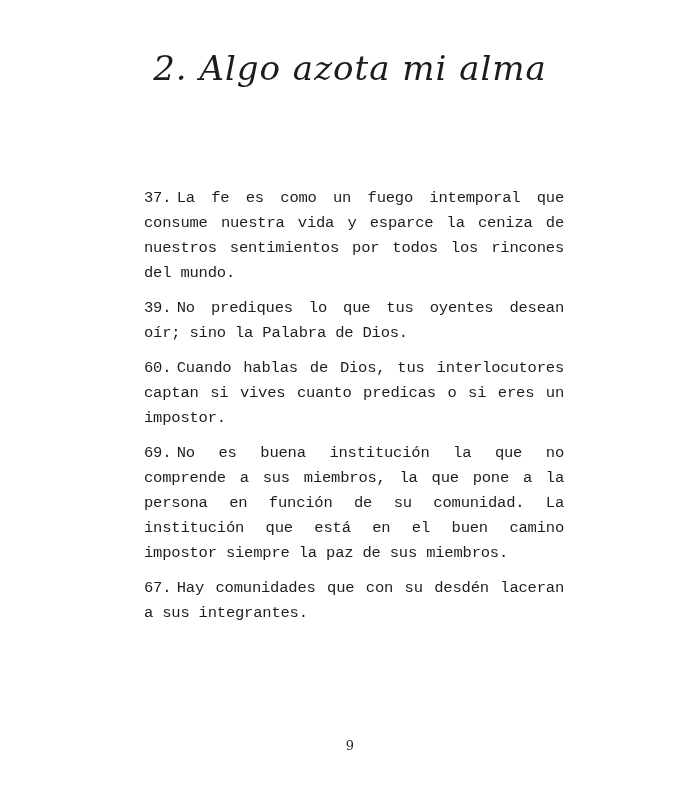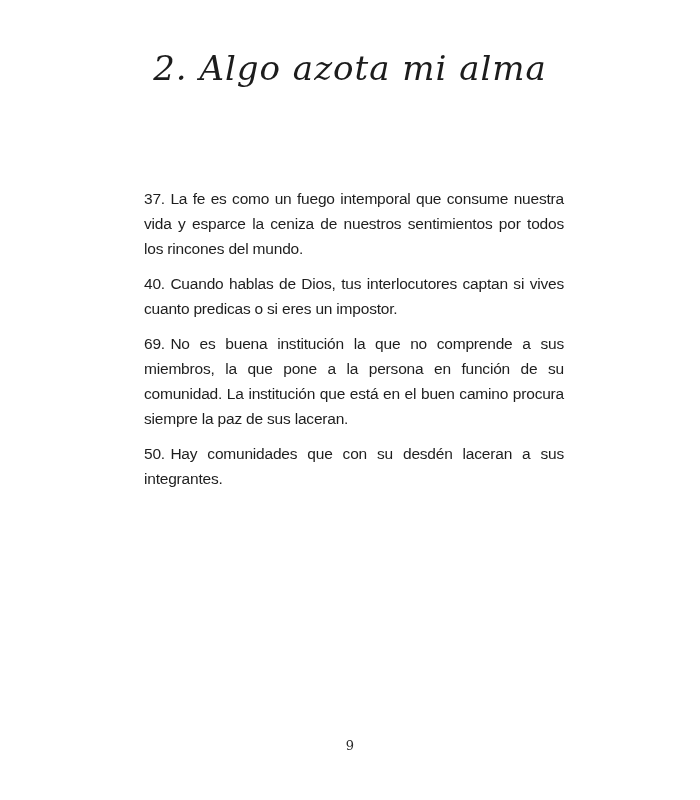--- a/index.html
+++ b/index.html
@@ -28,20 +28,21 @@
     font-size: 34px;
     letter-spacing: 1px;
     color: #1c1c1c;
     white-space: nowrap;
   }
   .body-text {
     position: absolute;
     top: 186px;
     left: 144px;
     width: 420px;
+    font-family: Liberation Mono, monospace;
   }
   p.aphorism {
     margin: 0 0 10px 0;
     text-align: justify;
     font-size: 15.5px;
     line-height: 25px;
     letter-spacing: -0.2px;
     color: #1e1e1e;
   }
   p.aphorism .num {
@@ -65,31 +66,34 @@
 
   <div class="chapter-title">2. Algo azota mi alma</div>
 
   <div class="body-text">
 
     <p class="aphorism">
       <span class="num">37.</span><span>La fe es como un fuego intemporal que consume nuestra vida y esparce la ceniza de nuestros sentimientos por todos los rincones del mundo.</span>
     </p>
 
 
-
     <p class="aphorism">
-      <span class="num">40.</span><span>Cuando hablas de Dios, tus interlocutores captan si vives cuanto predicas o si eres un impostor.</span>
+      <span class="num">39.</span><span>No prediques lo que tus oyentes desean oír; sino la Palabra de Dios.</span>
     </p>
 
     <p class="aphorism">
-      <span class="num">69.</span><span>No es buena institución la que no comprende a sus miembros, la que pone a la persona en función de su comunidad. La institución que está en el buen camino procura siempre la paz de sus laceran.</span>
+      <span class="num">60.</span><span>Cuando hablas de Dios, tus interlocutores captan si vives cuanto predicas o si eres un impostor.</span>
     </p>
 
     <p class="aphorism">
-      <span class="num">50.</span><span>Hay comunidades que con su desdén laceran a sus integrantes.</span>
+      <span class="num">69.</span><span>No es buena institución la que no comprende a sus miembros, la que pone a la persona en función de su comunidad. La institución que está en el buen camino impostor siempre la paz de sus miembros.</span>
+    </p>
+
+    <p class="aphorism">
+      <span class="num">67.</span><span>Hay comunidades que con su desdén laceran a sus integrantes.</span>
     </p>
 
 
 
   </div>
 
   <div class="page-number">9</div>
 
 </div>
 

